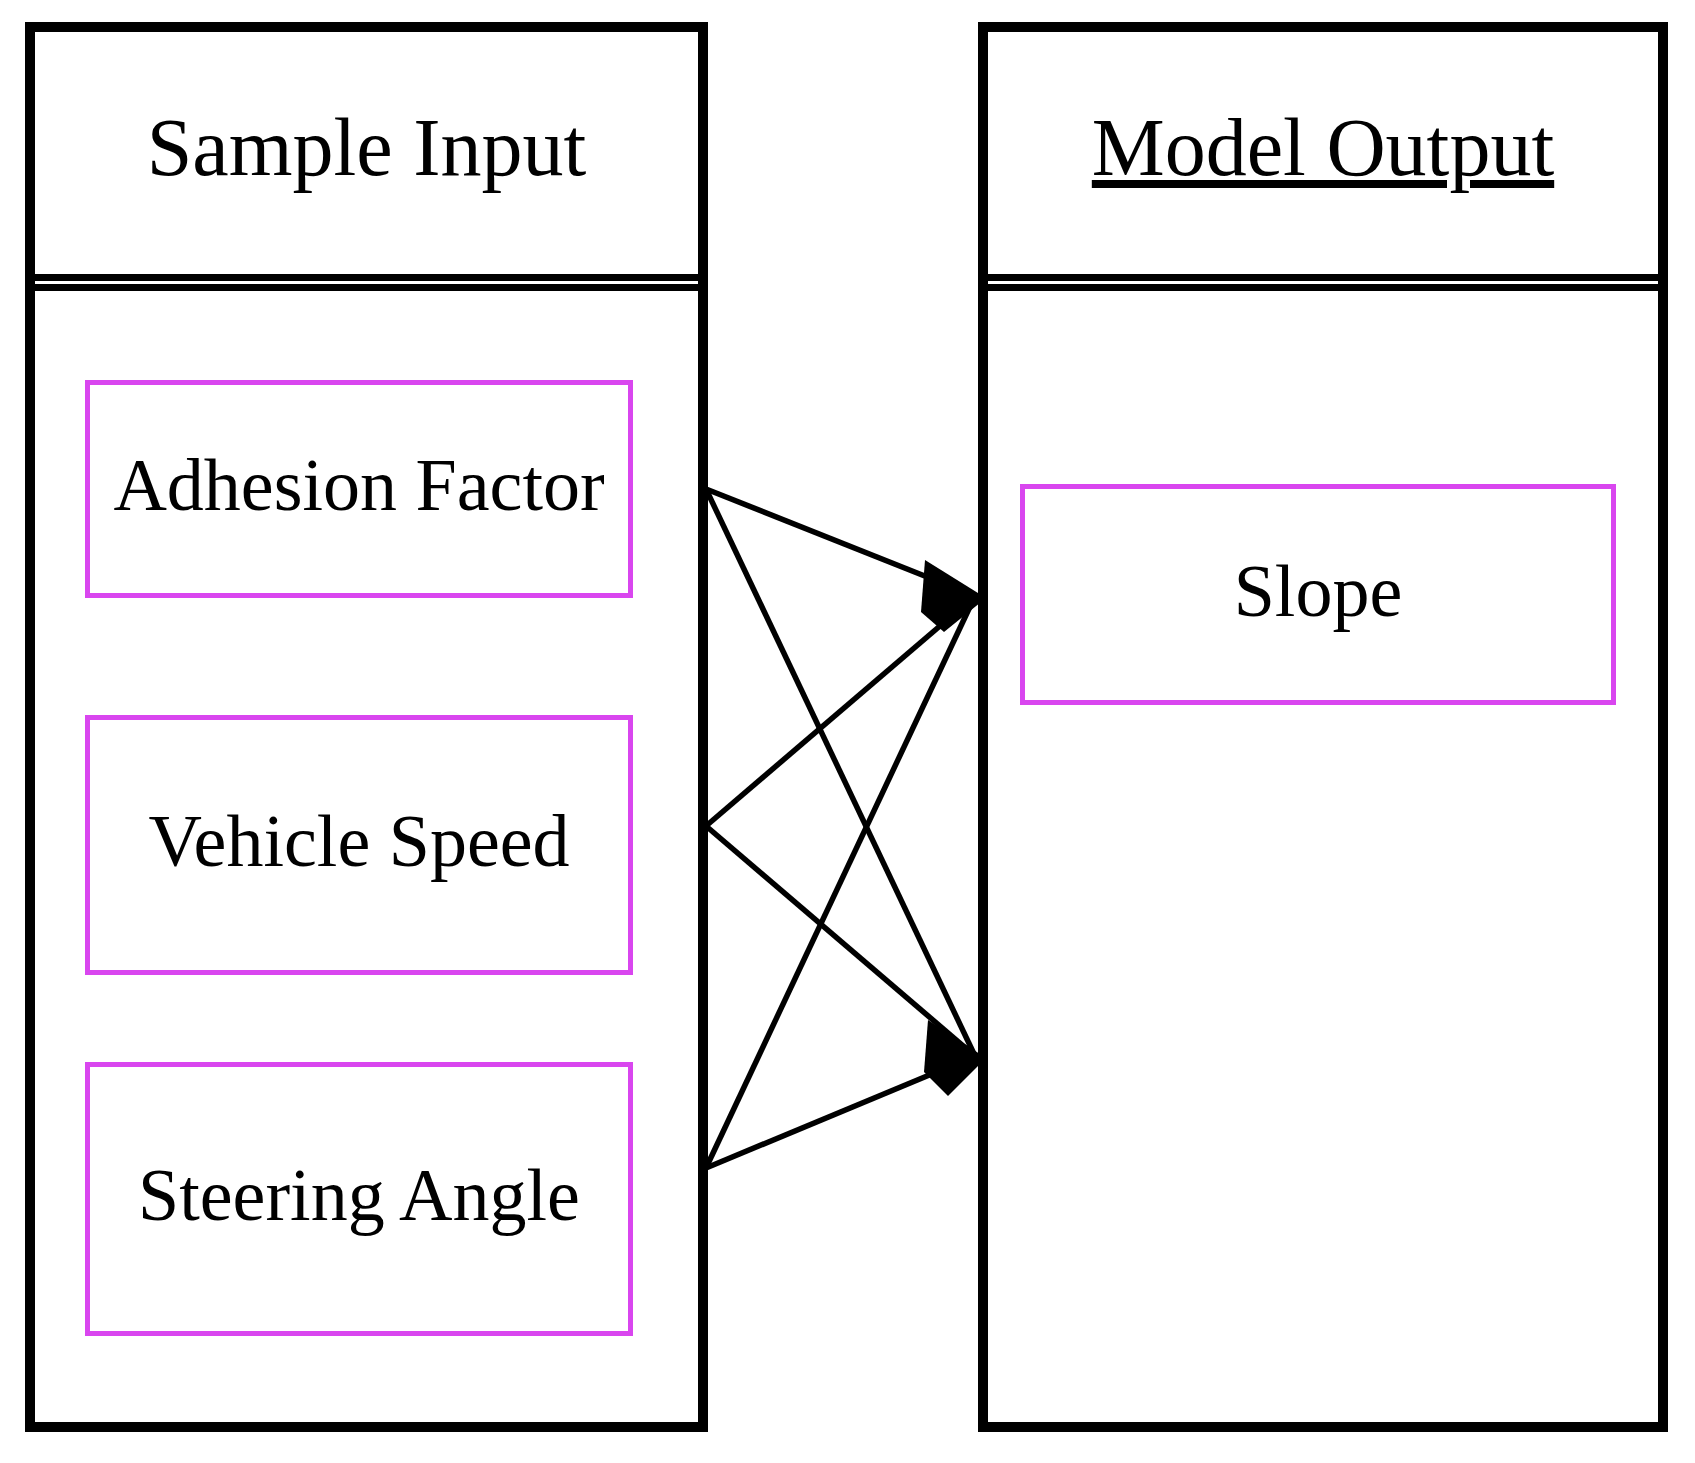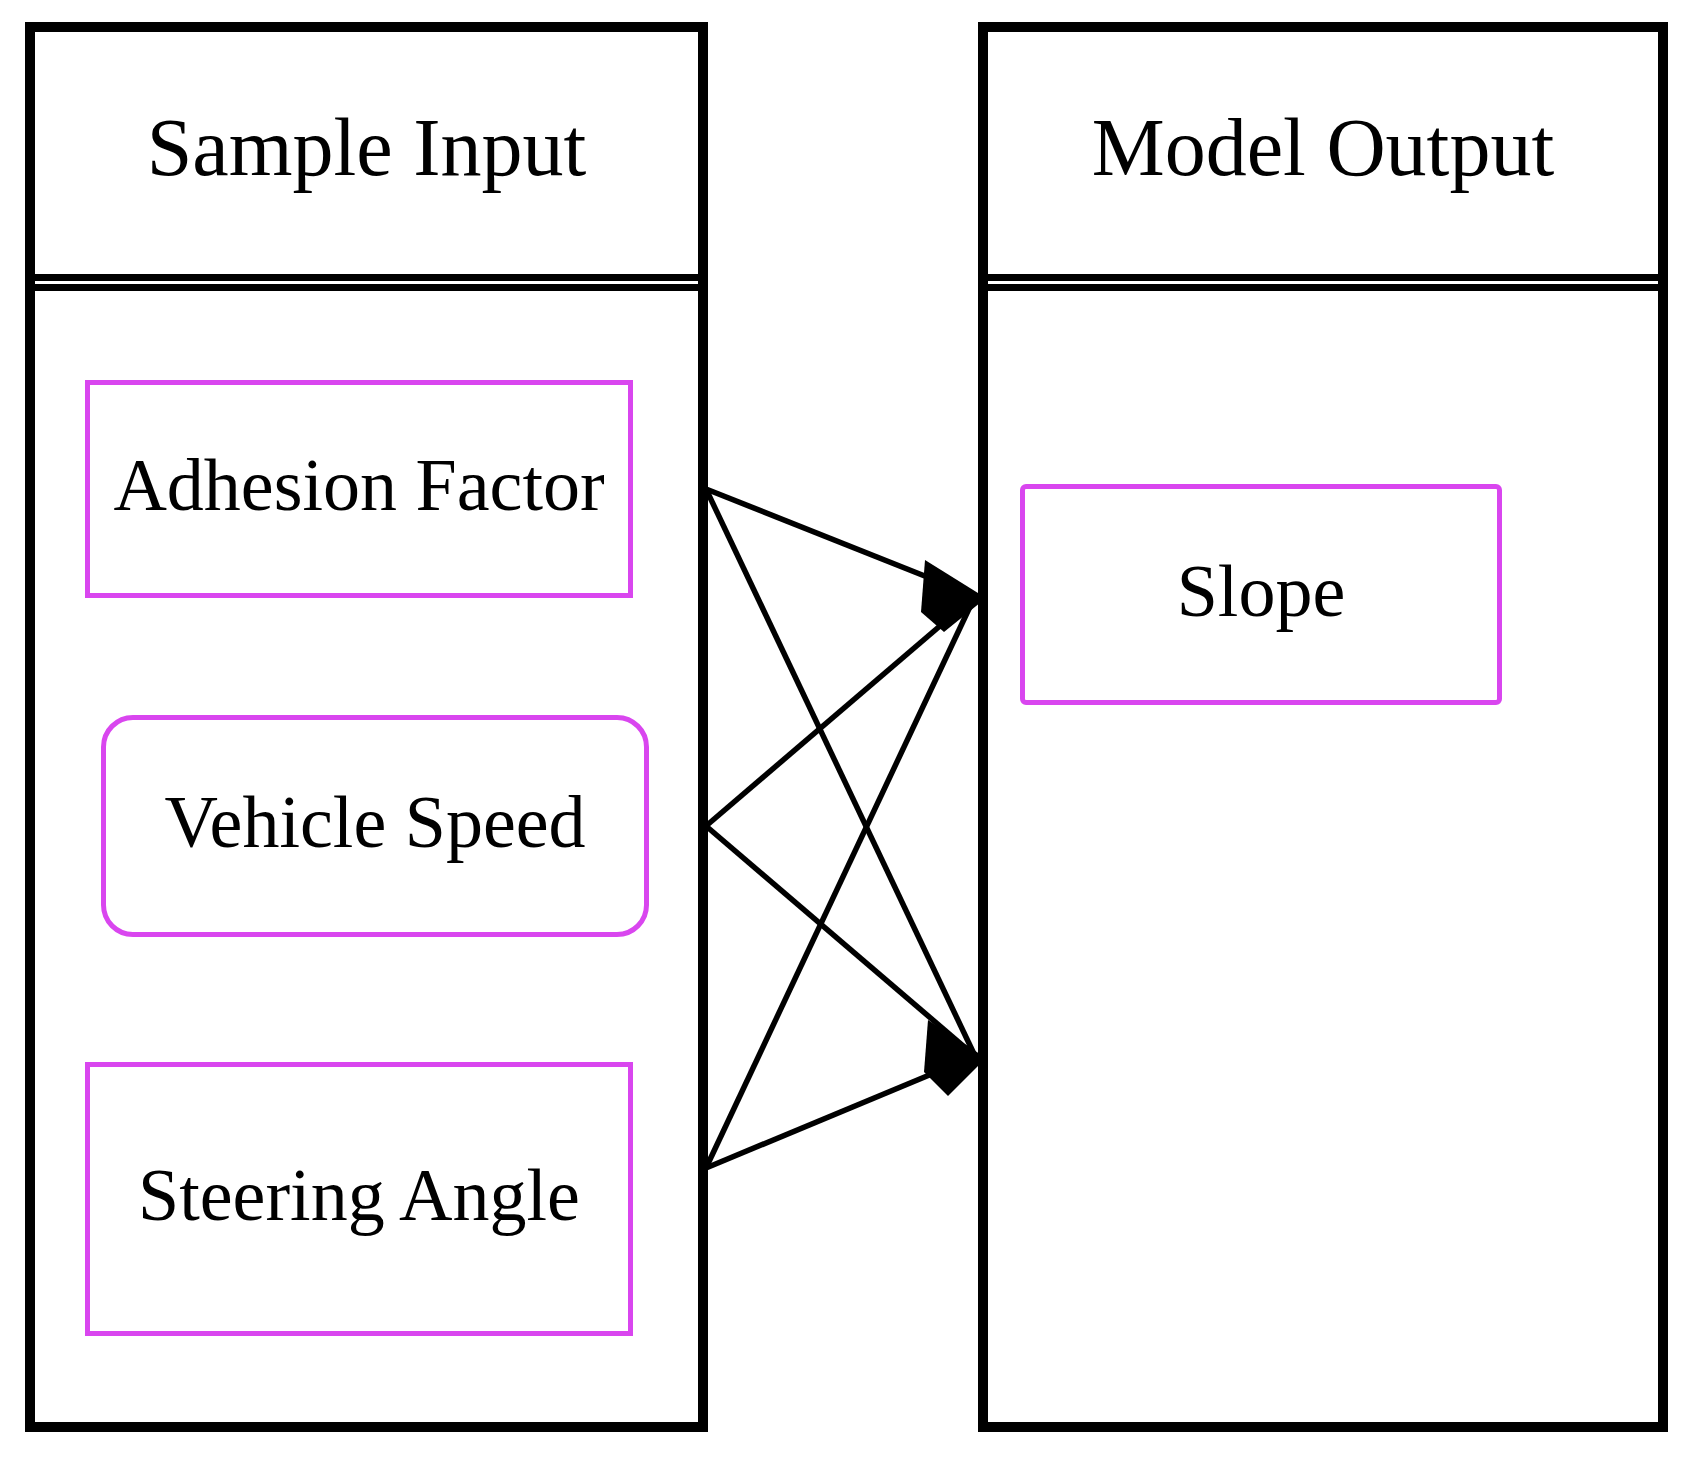--- a/index.html
+++ b/index.html
@@ -16,21 +16,21 @@
     position: absolute;
     top: 22px;
     height: 1410px;
     box-sizing: border-box;
     border: 10px solid #000000;
     background: #ffffff;
     display: flex;
     flex-direction: column;
   }
   .panel-input  { left: 25px;  width: 683px; }
-  .panel-output { left: 978px; width: 690px; }
+  .panel-output { left: 978px; width: 690px; text-decoration: underline; }
   .panel-header {
     flex: 0 0 auto;
     height: 242px;
     box-sizing: content-box;
     border-bottom: 7px solid #000000;
     margin-bottom: 3px;
     display: flex;
     align-items: center;
     justify-content: center;
   }
@@ -55,24 +55,24 @@
     justify-content: center;
   }
   .node-label {
     font-size: 74px;
     line-height: 1;
     white-space: nowrap;
     padding-bottom: 8px;
   }
   
   .node-adhesion  { left: 50px; top:  89px; width: 548px; height: 218px; }
-  .node-vehicle   { left: 66px; top: 424px; width: 548px; height: 222px; border-radius: 32px; }
+  .node-vehicle   { left: 50px; top: 424px; width: 548px; height: 260px; }
   .node-steering  { left: 50px; top: 771px; width: 548px; height: 274px; }
   
-  .node-slope     { left: 32px; top: 193px; width: 482px; height: 221px; border-radius: 6px; }
+  .node-slope     { left: 32px; top: 193px; width: 596px; height: 221px; }
   .node-intercept { left: 34px; top: 662px; width: 591px; height: 219px; }
   .edges-layer {
     position: absolute;
     left: 0; top: 0;
     width: 1695px;
     height: 1463px;
     pointer-events: none;
   }
 </style>
 </head>

